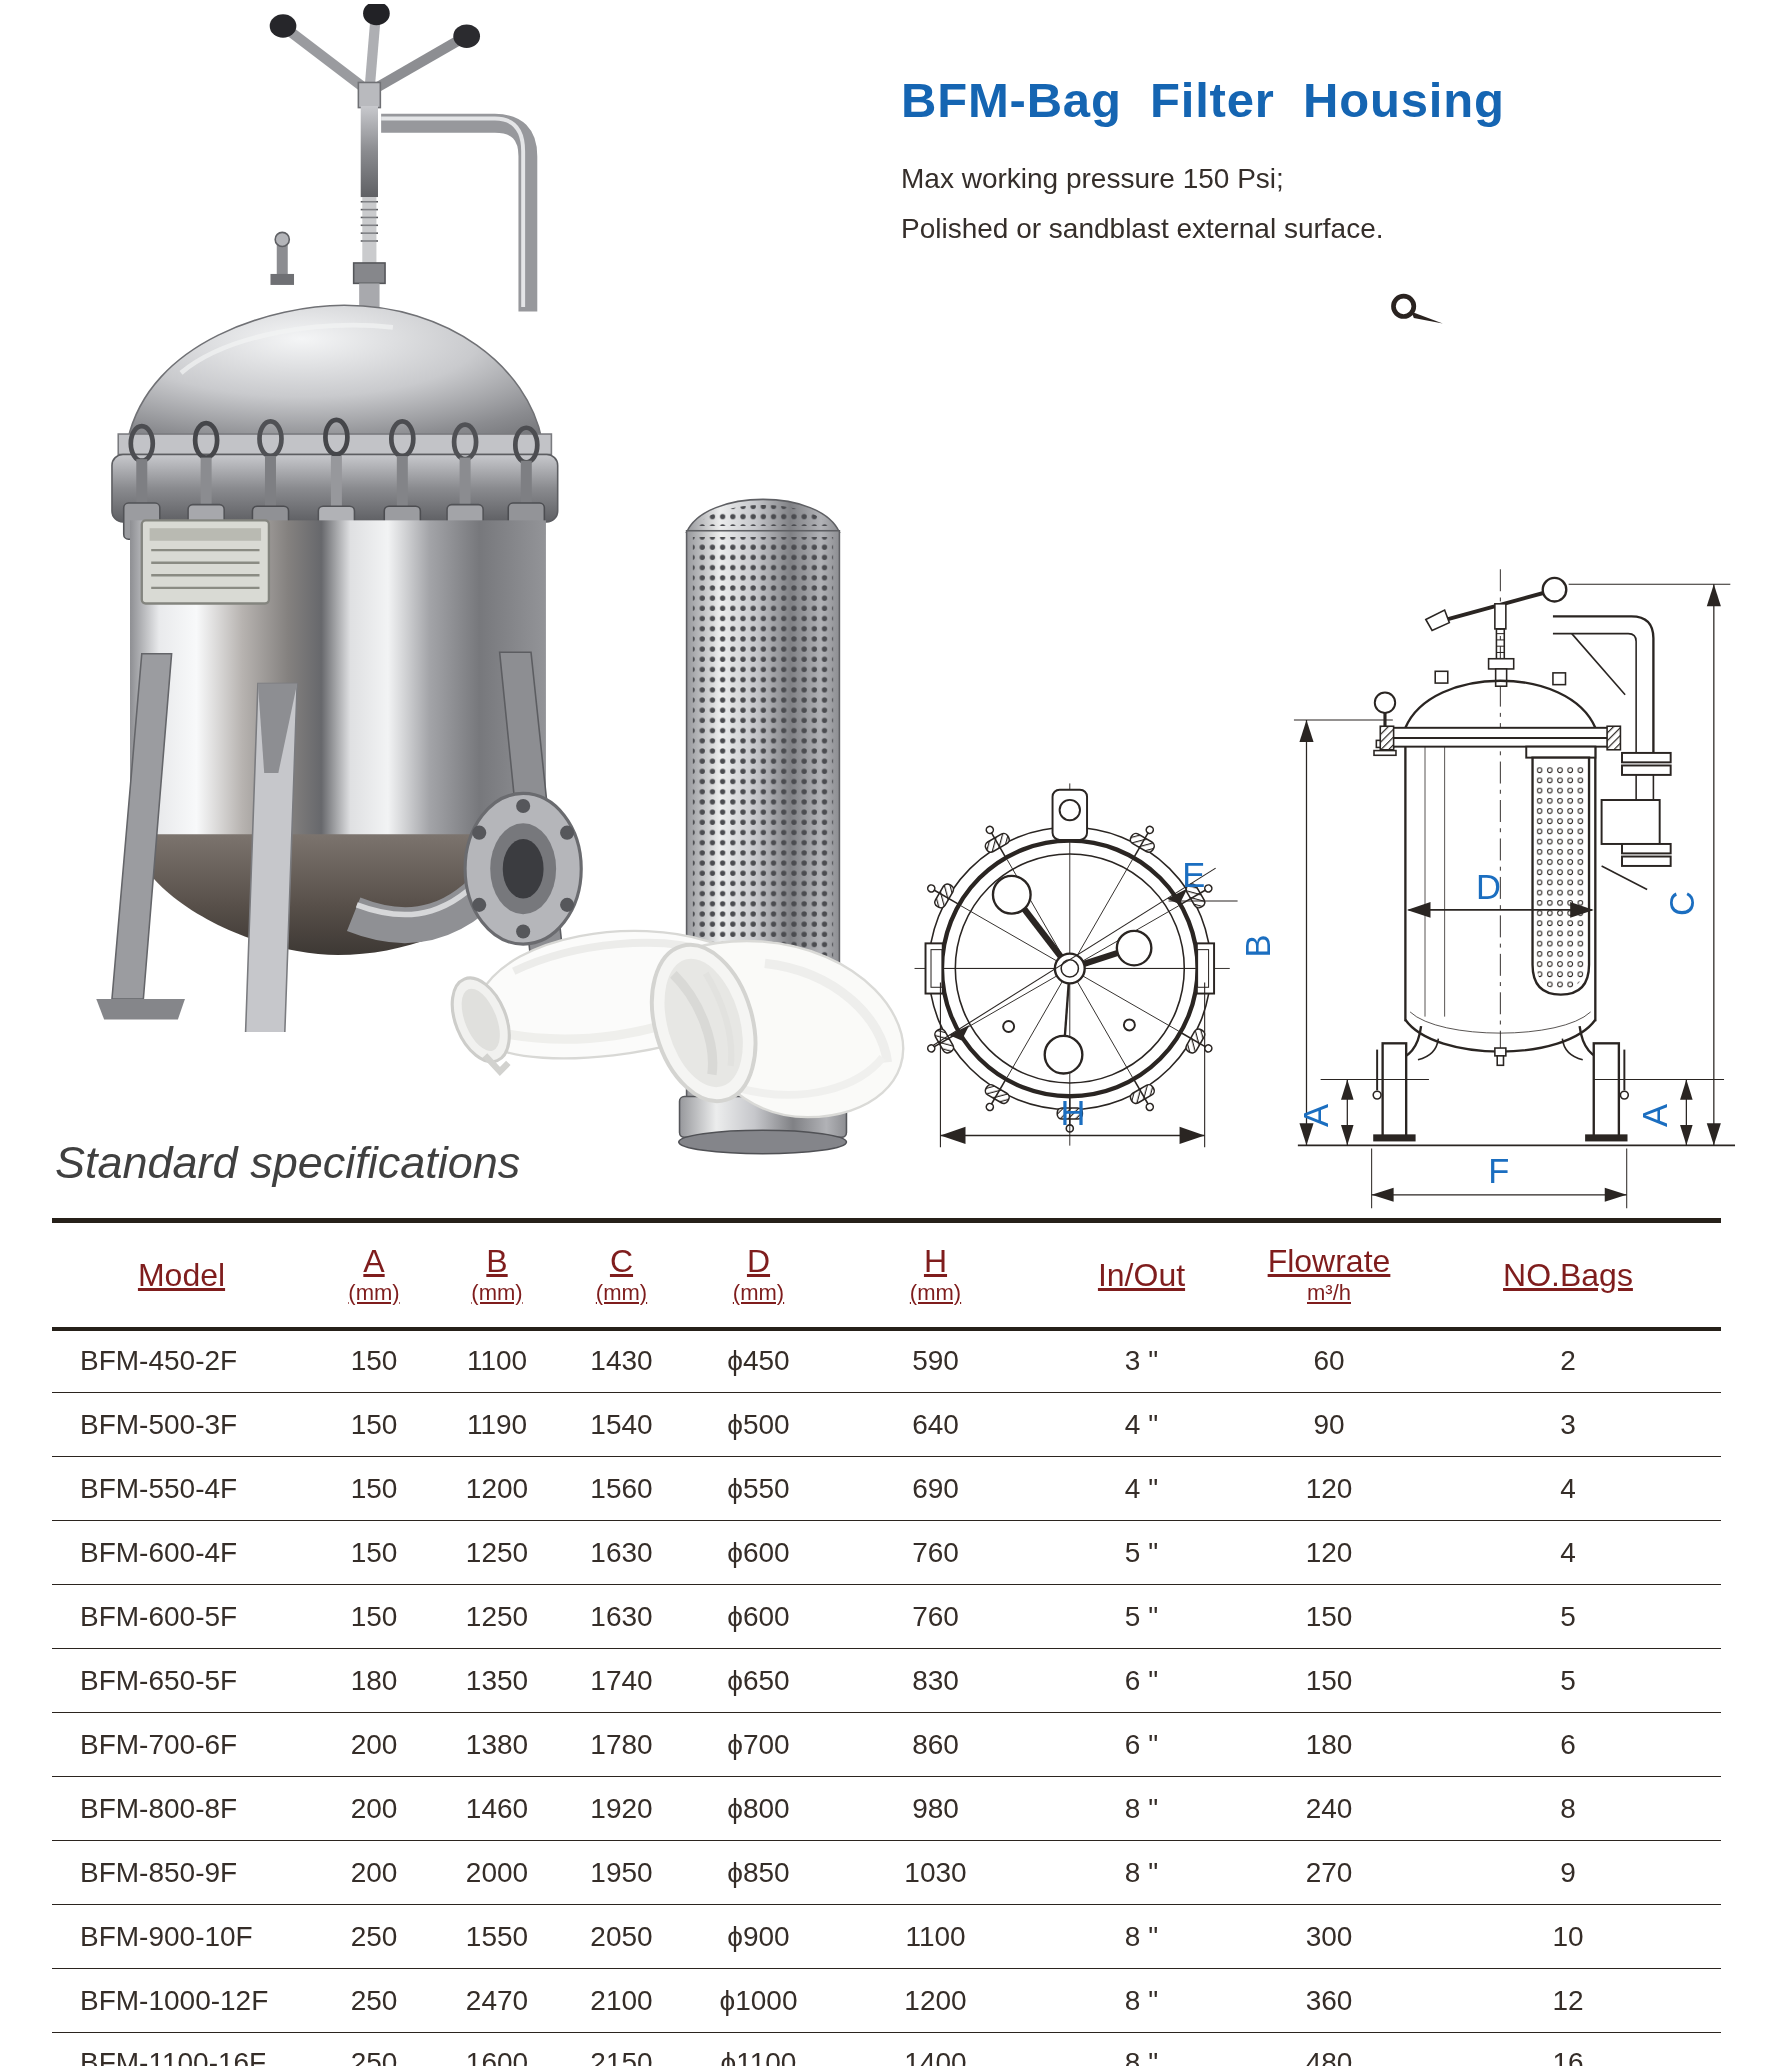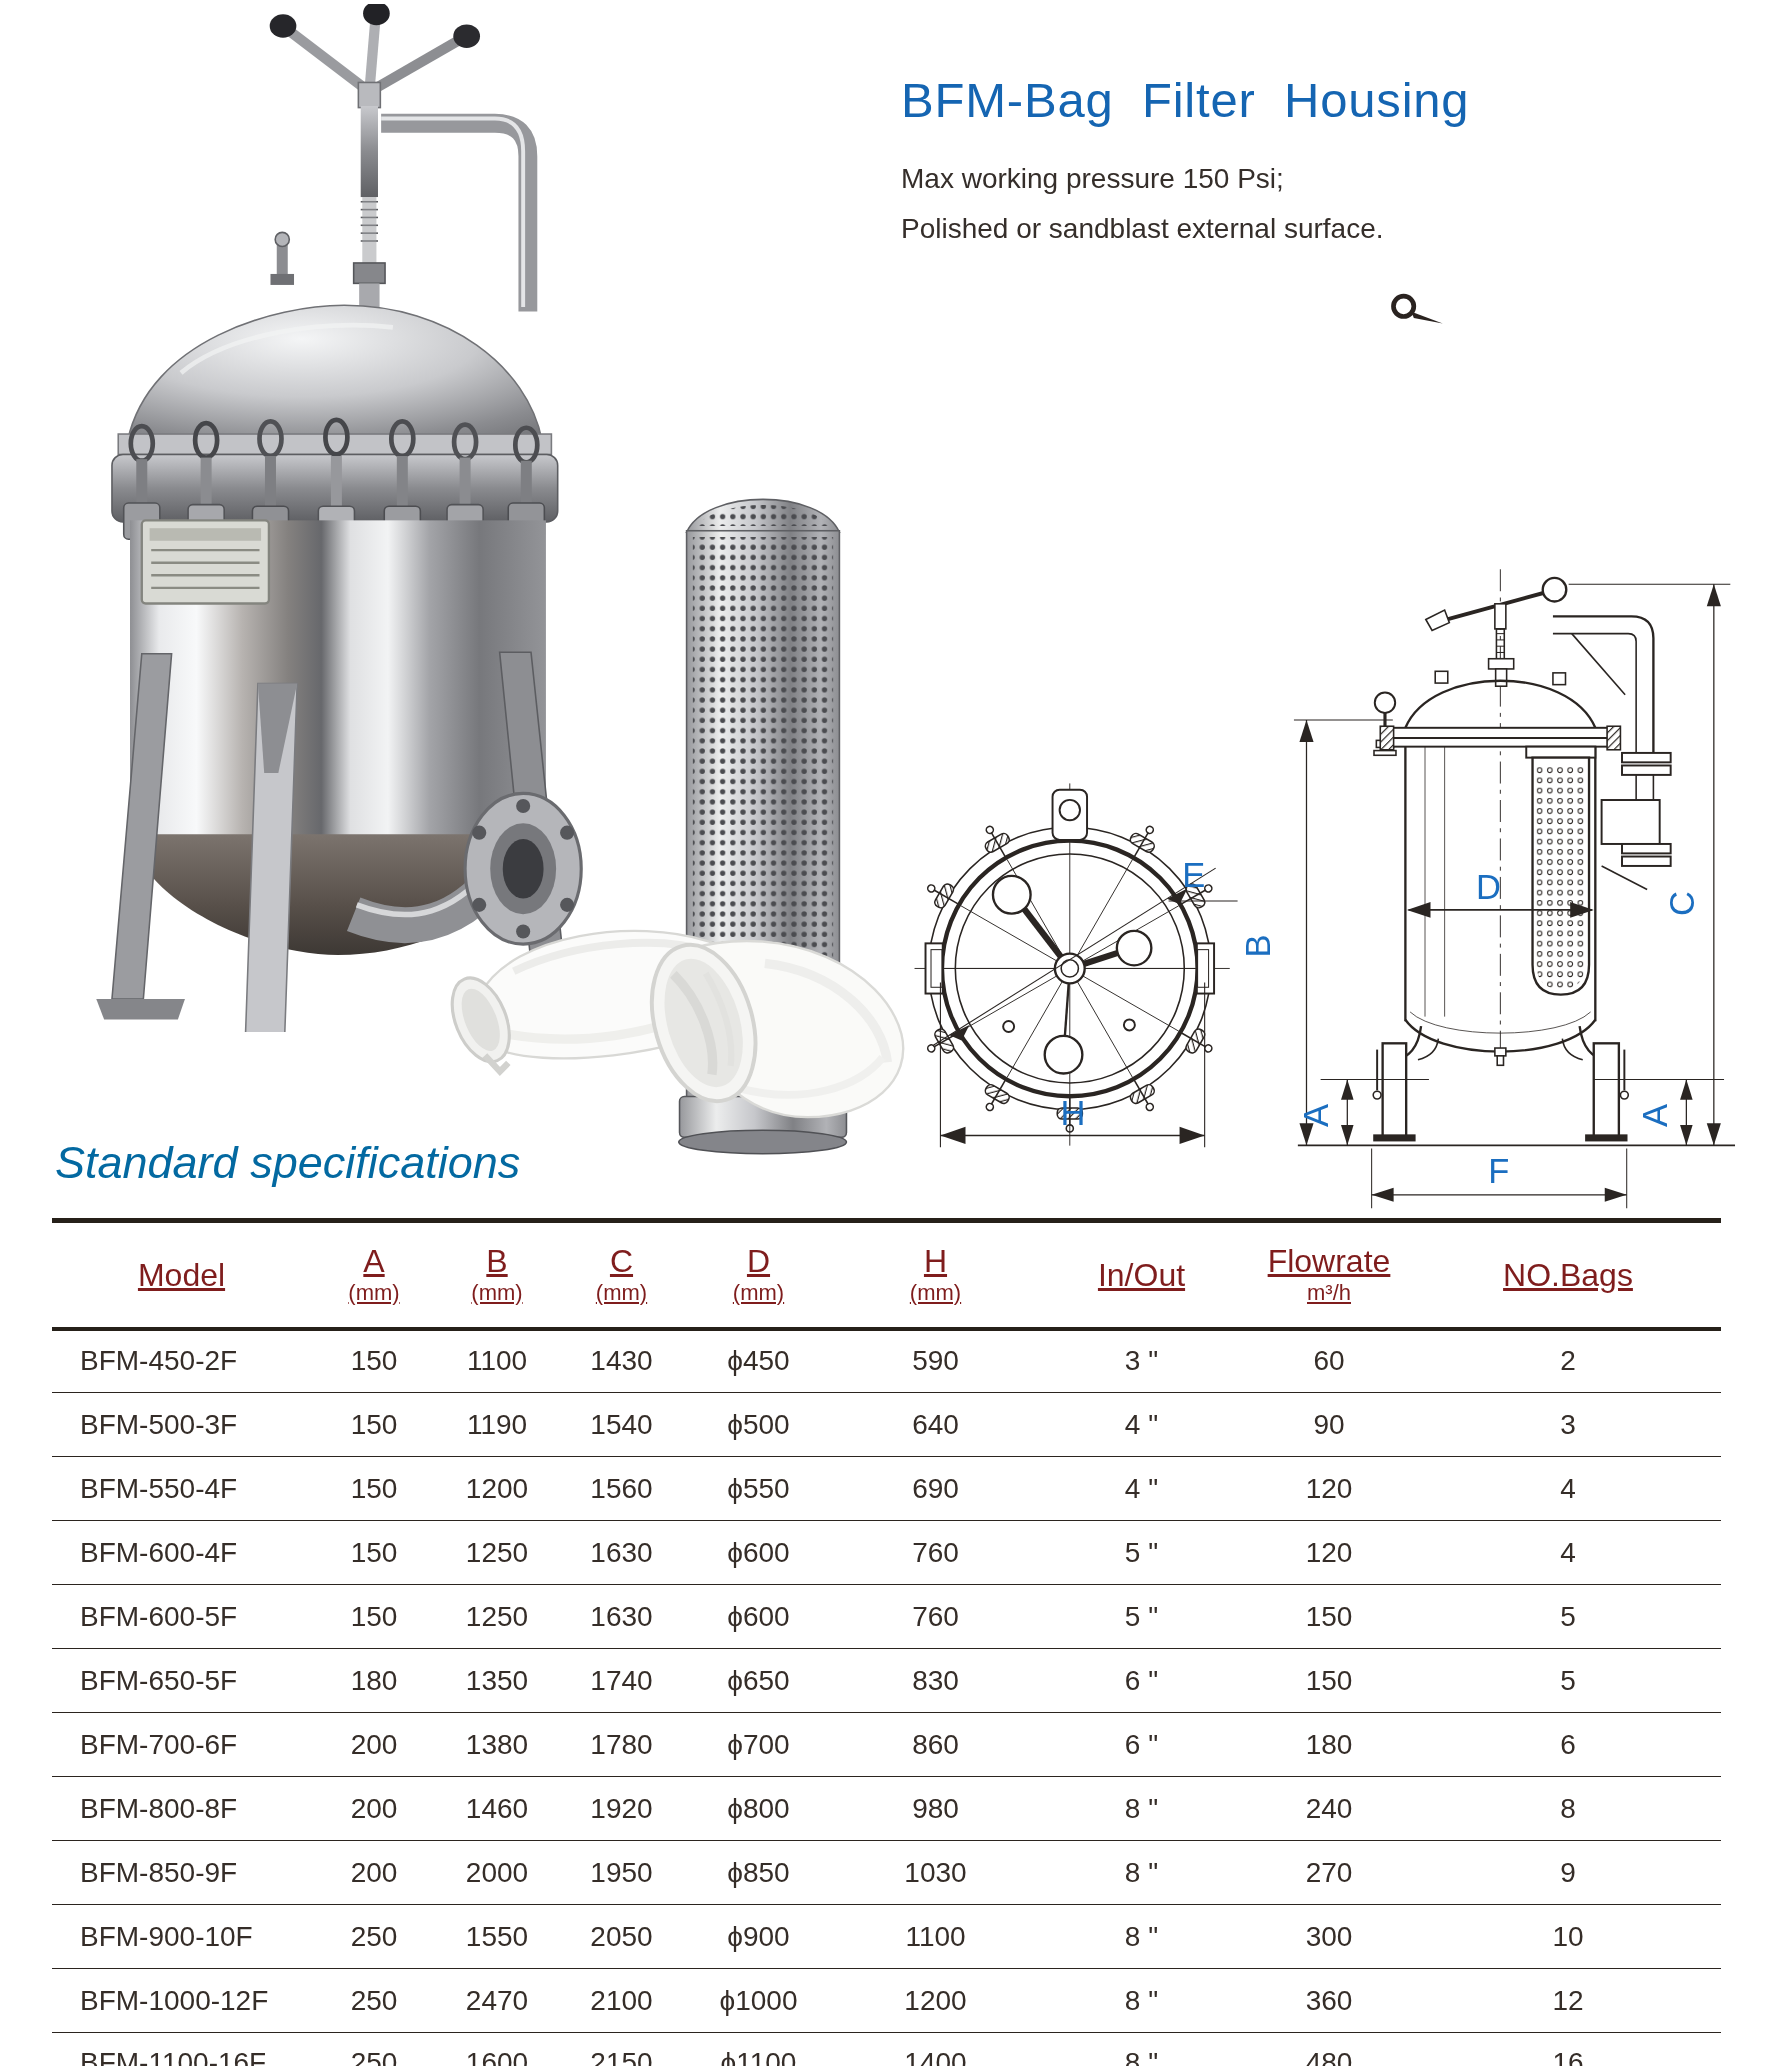--- a/index.html
+++ b/index.html
@@ -1,24 +1,24 @@
 <!DOCTYPE html>
 <html style="font-size:12.6px"><head>
 <meta charset="utf-8">
 <style>
   html,body{margin:0;padding:0;background:#ffffff;}
   body{width:1770px;height:2066px;position:relative;font-family:"Liberation Sans",sans-serif;color:#332b26;overflow:hidden;}
   .abs{position:absolute;}
 
   
-  .doc-title{left:901px;top:72px;font-size:49px;color:#1565b2;letter-spacing:0.8px;word-spacing:14px;white-space:nowrap;}
+  .doc-title{left:901px;top:72px;font-size:49px;color:#1565b2;letter-spacing:0.8px;word-spacing:14px;white-space:nowrap;font-weight:bold;}
   .doc-bullets{left:901px;top:154px;font-size:28px;color:#352e2a;line-height:50px;white-space:nowrap;}
 
   
-  .section-heading{left:55px;top:1137px;font-size:45px;font-style:italic;color:#0369a1;letter-spacing:0px;white-space:nowrap;}
+  .section-heading{left:55px;top:1137px;font-size:45px;font-style:italic;color:#404040;letter-spacing:0px;white-space:nowrap;}
 
   
   .spec-table{position:absolute;left:52px;top:1218px;width:1668px;border-collapse:collapse;table-layout:fixed;}
   .spec-table{border-top:5.5px solid #262019;}
   .spec-table thead tr{height:108px;border-bottom:4.7px solid #262019;}
   .spec-table tbody tr{height:64px;border-bottom:1.6px solid #2b241f;}
   .spec-table tbody tr:last-child{border-bottom:6.3px solid #262019;}
   .spec-table th{font-weight:normal;color:#7f1d1d;vertical-align:middle;padding:0;text-decoration:underline;}
   .h-main{font-size:32px;line-height:36px;}
   .h-sub{font-size:22px;line-height:28px;}

